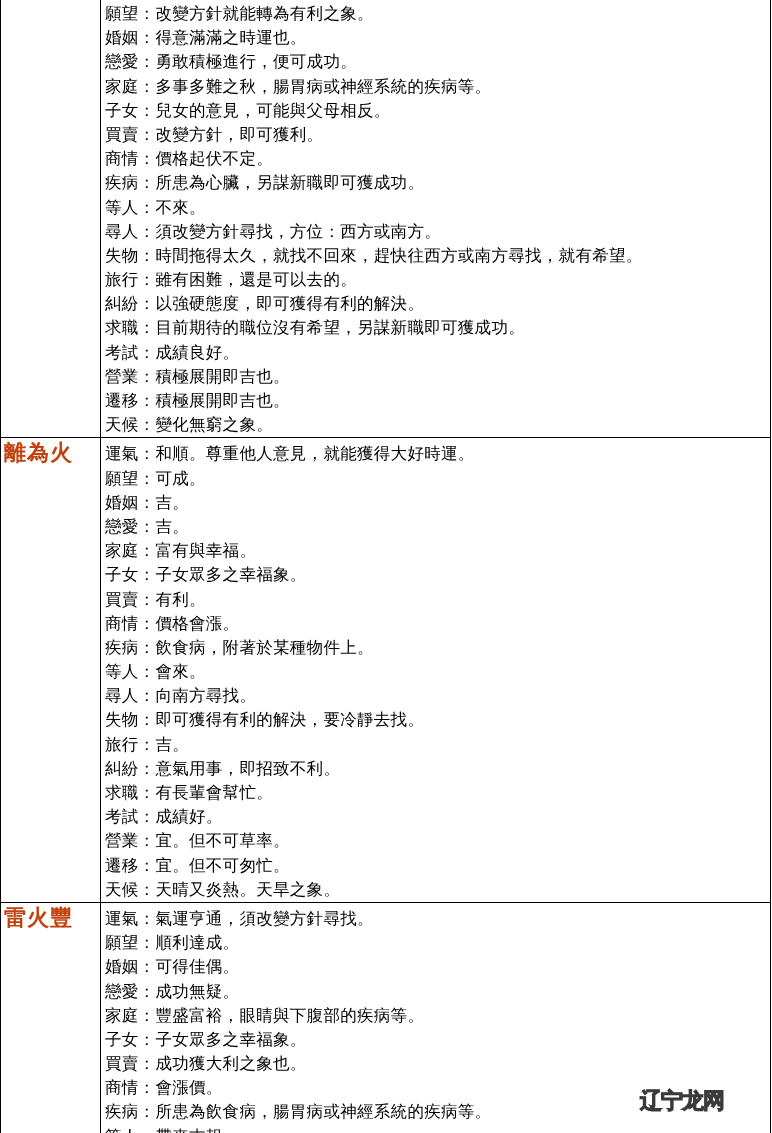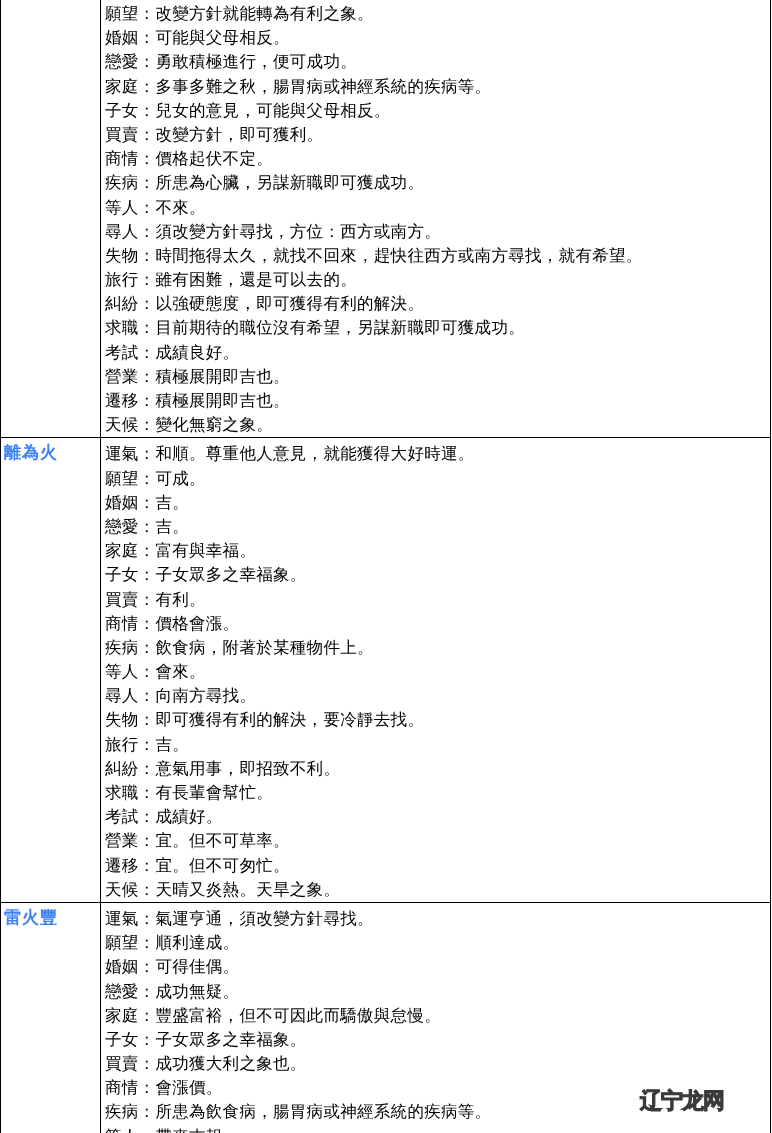--- a/index.html
+++ b/index.html
@@ -25,23 +25,23 @@
     }
     .doc-table td {
       border: 1.5px solid #000;
       vertical-align: top;
       padding: 0;
     }
     .col-name {
       width: 96px;
     }
     .hex-name {
-      color: #3b82f6;
+      color: #c2410c;
       font-weight: bold;
-      font-size: 17px;
+      font-size: 22px;
       line-height: 24px;
       padding: 2px 0 0 3px !important;
       letter-spacing: 1px;
     }
     .entries {
       padding: 4px 0 0 4px !important;
     }
     .entry {
       display: block;
       font-size: 16.5px;
@@ -78,21 +78,21 @@
   </style>
 </head>
 <body>
 
 <table class="doc-table">
   <tbody id="table-body">
     <tr class="row-top">
       <td class="col-name hex-name"></td>
       <td class="entries">
           <span class="entry"><span class="key">願望</span><span class="sep">：</span><span class="text">改變方針就能轉為有利之象。</span></span>
-          <span class="entry"><span class="key">婚姻</span><span class="sep">：</span><span class="text">可能與父母相反。</span></span>
+          <span class="entry"><span class="key">婚姻</span><span class="sep">：</span><span class="text">得意滿滿之時運也。</span></span>
           <span class="entry"><span class="key">戀愛</span><span class="sep">：</span><span class="text">勇敢積極進行，便可成功。</span></span>
           <span class="entry"><span class="key">家庭</span><span class="sep">：</span><span class="text">多事多難之秋，腸胃病或神經系統的疾病等。</span></span>
           <span class="entry"><span class="key">子女</span><span class="sep">：</span><span class="text">兒女的意見，可能與父母相反。</span></span>
           <span class="entry"><span class="key">買賣</span><span class="sep">：</span><span class="text">改變方針，即可獲利。</span></span>
           <span class="entry"><span class="key">商情</span><span class="sep">：</span><span class="text">價格起伏不定。</span></span>
           <span class="entry"><span class="key">疾病</span><span class="sep">：</span><span class="text">所患為心臟，另謀新職即可獲成功。</span></span>
           <span class="entry"><span class="key">等人</span><span class="sep">：</span><span class="text">不來。</span></span>
           <span class="entry"><span class="key">尋人</span><span class="sep">：</span><span class="text">須改變方針尋找，方位：西方或南方。</span></span>
           <span class="entry"><span class="key">失物</span><span class="sep">：</span><span class="text">時間拖得太久，就找不回來，趕快往西方或南方尋找，就有希望。</span></span>
           <span class="entry"><span class="key">旅行</span><span class="sep">：</span><span class="text">雖有困難，還是可以去的。</span></span>
@@ -128,21 +128,21 @@
           <span class="entry"><span class="key">天候</span><span class="sep">：</span><span class="text">天晴又炎熱。天旱之象。</span></span>
         </td>
     </tr>
     <tr class="row-bot">
       <td class="col-name hex-name">雷火豐</td>
       <td class="entries">
           <span class="entry"><span class="key">運氣</span><span class="sep">：</span><span class="text">氣運亨通，須改變方針尋找。</span></span>
           <span class="entry"><span class="key">願望</span><span class="sep">：</span><span class="text">順利達成。</span></span>
           <span class="entry"><span class="key">婚姻</span><span class="sep">：</span><span class="text">可得佳偶。</span></span>
           <span class="entry"><span class="key">戀愛</span><span class="sep">：</span><span class="text">成功無疑。</span></span>
-          <span class="entry"><span class="key">家庭</span><span class="sep">：</span><span class="text">豐盛富裕，但不可因此而驕傲與怠慢。</span></span>
+          <span class="entry"><span class="key">家庭</span><span class="sep">：</span><span class="text">豐盛富裕，眼睛與下腹部的疾病等。</span></span>
           <span class="entry"><span class="key">子女</span><span class="sep">：</span><span class="text">子女眾多之幸福象。</span></span>
           <span class="entry"><span class="key">買賣</span><span class="sep">：</span><span class="text">成功獲大利之象也。</span></span>
           <span class="entry"><span class="key">商情</span><span class="sep">：</span><span class="text">會漲價。</span></span>
           <span class="entry"><span class="key">疾病</span><span class="sep">：</span><span class="text">所患為飲食病，腸胃病或神經系統的疾病等。</span></span>
           <span class="entry"><span class="key">等人</span><span class="sep">：</span><span class="text">帶來吉報。</span></span>
         </td>
     </tr>
   </tbody>
 </table>
 

